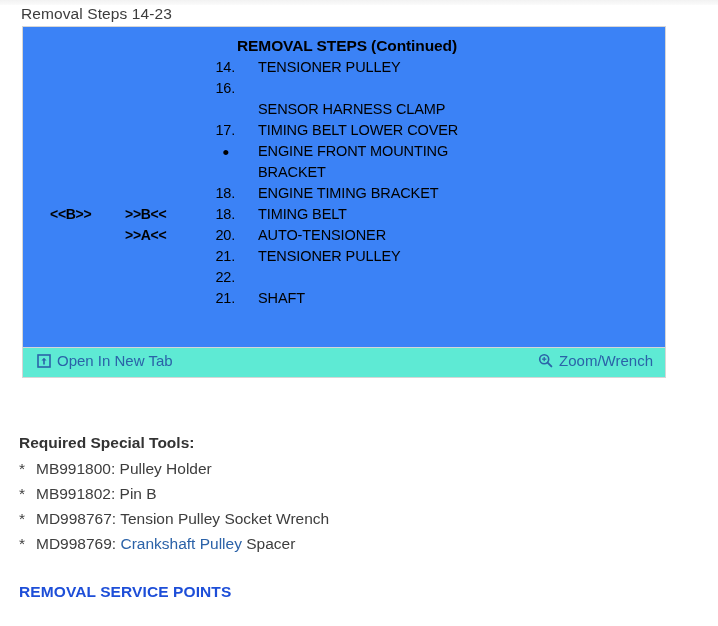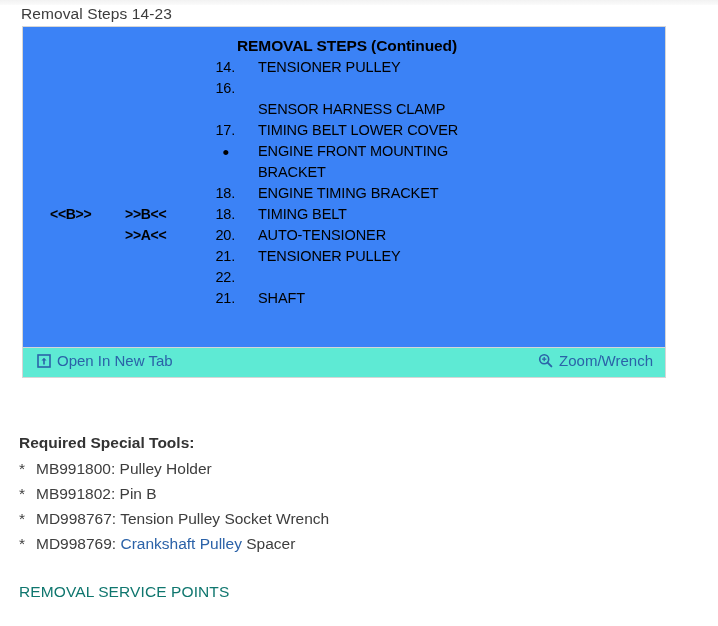--- a/index.html
+++ b/index.html
@@ -174,22 +174,22 @@
   .inline-link {
     color: #2b62a8;
     text-decoration: none;
     cursor: pointer;
   }
   .service-points {
     position: absolute;
     left: 19px;
     top: 583px;
     font-size: 15.5px;
-    font-weight: normal;
-    color: #0f766e;
+    font-weight: bold;
+    color: #1d4ed8;
     letter-spacing: 0.1px;
     white-space: nowrap;
   }
 </style>
 </head>
 <body>
 
 <div class="top-strip"></div>
 
 <div class="page">

